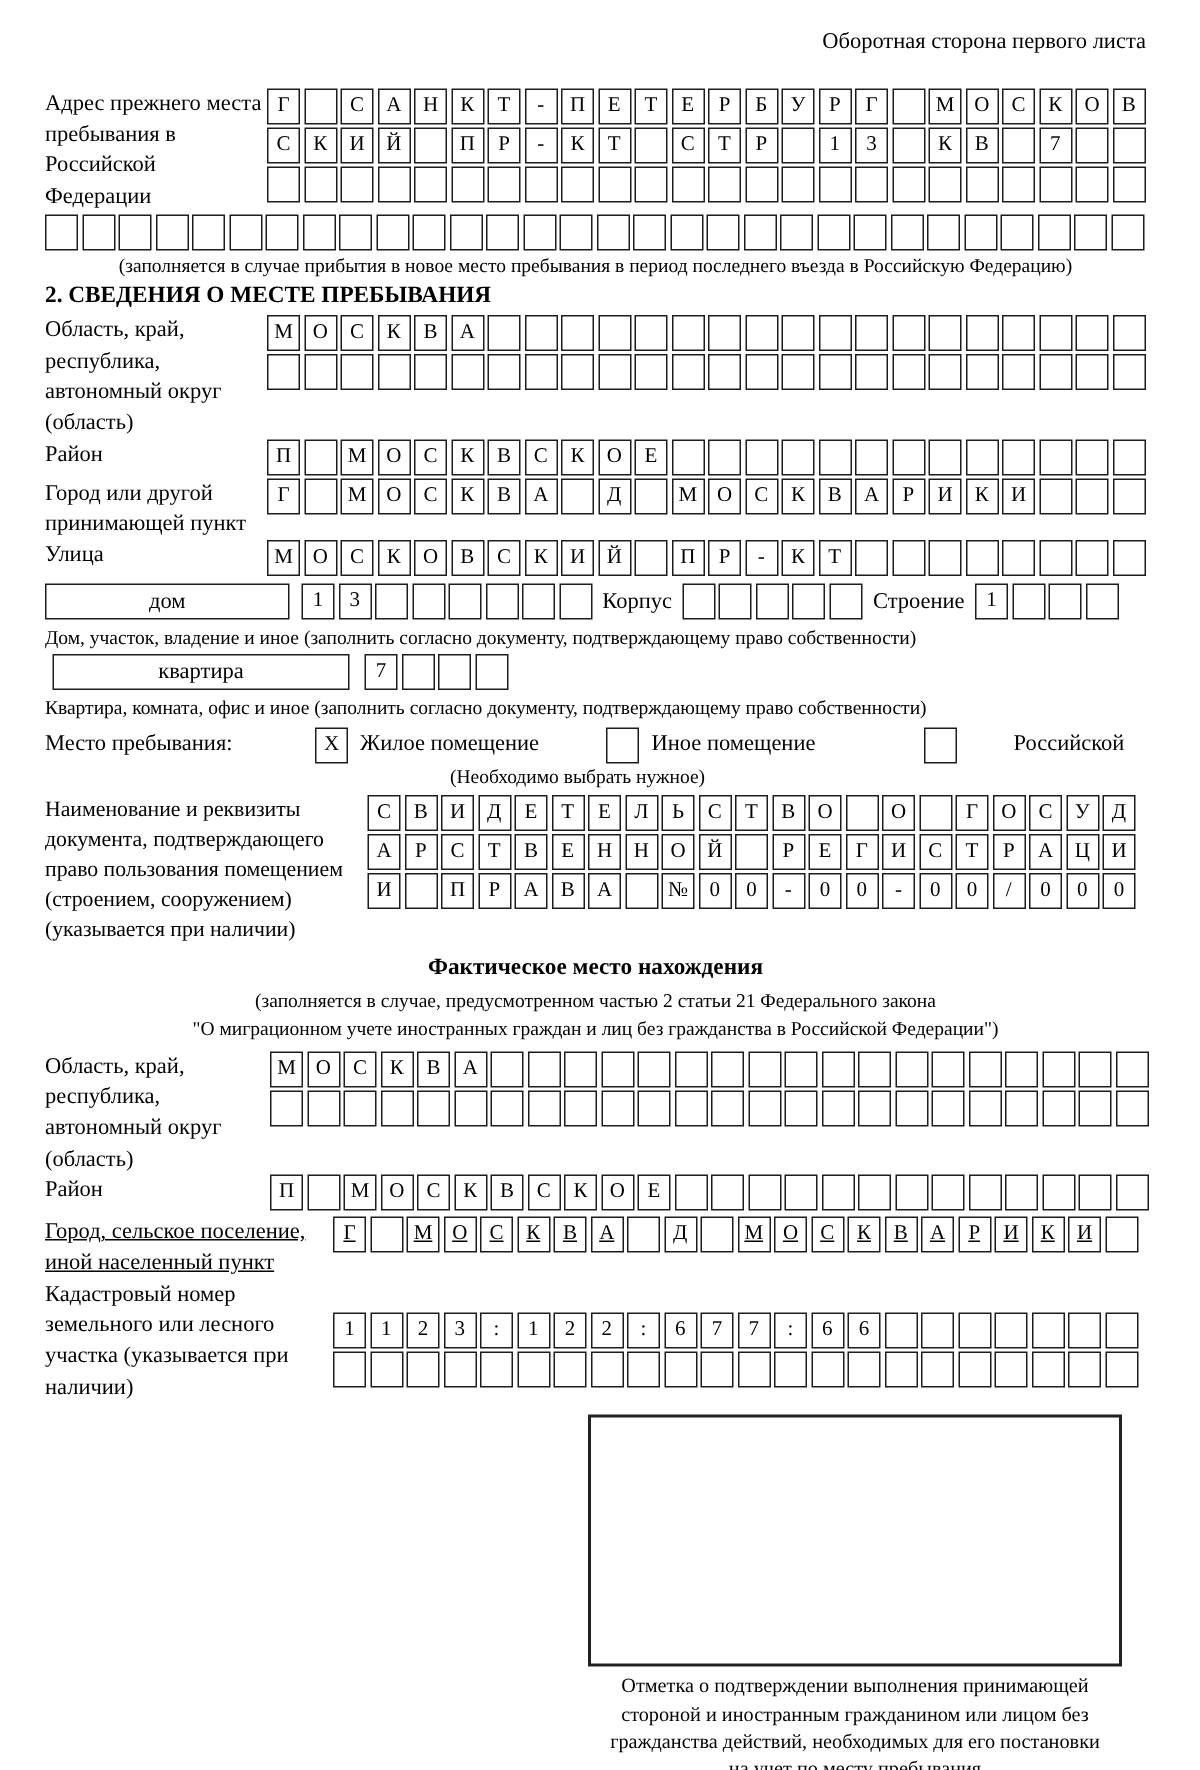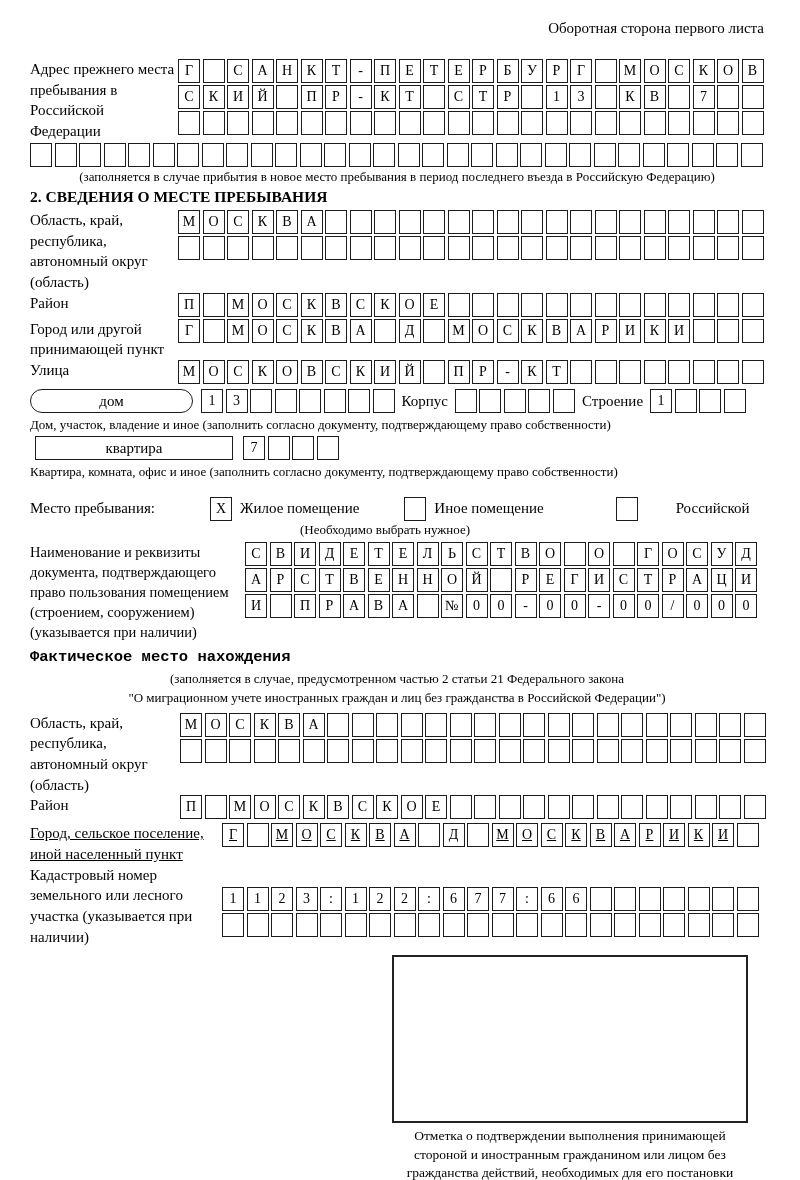--- a/index.html
+++ b/index.html
@@ -28,27 +28,27 @@
     height:24px;box-sizing:border-box;border:1.5px solid #1c1c1c;
     display:flex;align-items:center;justify-content:center;font-size:15px;
   }
   .caption{font-size:13px;line-height:1.25;margin:1px 0 3px;}
   .center{text-align:center;}
   .sec-title{font-size:15.5px;font-weight:bold;text-align:left;margin:3px 0 4px;}
   .sec1{margin-top:22px;}
   .fullrow{margin-top:1px;}
   .houserow{margin:3px 0 2px;}
   .inline-label{font-size:15px;line-height:24px;margin:0 7px;}
-  .stayrow{margin-top:16px;align-items:center;text-align:center;}
+  .stayrow{margin-top:4px;align-items:center;text-align:center;}
   .stay-label{font-size:15px;}
   .opt-label{font-size:15px;margin-left:8px;}
   .cb{margin-left:0;}
   .stay-caption{margin-left:270px;}
   .docrow{margin-top:4px;}
-  .actual-title{font-size:15.5px;font-weight:bold;margin:6px 0 4px;font-family:Liberation Mono, monospace;}
+  .actual-title{font-size:15.5px;font-weight:bold;text-align:center;margin:6px 0 4px;}
   .actual-cap{font-size:13px;text-align:center;line-height:1.45;}
   .sec3{margin-top:3px;}
   .cad-offset{margin-top:22px;}
   .stamp-box{
     width:356px;height:168px;box-sizing:border-box;border:2px solid #222;
     margin:8px 0 4px 362px;
   }
   .stamp-caption{margin-left:310px;width:460px;font-size:13.5px;line-height:1.35;text-align:center;}
   .mt2{margin-top:2px;text-decoration:underline;}
 </style>
@@ -320,21 +320,21 @@
       <span class="cell"></span>
       <span class="cell"></span>
       <span class="cell"></span>
       <span class="cell"></span>
       <span class="cell"></span>
       <span class="cell"></span>
     </div>
 </div>
 
 <div class="row houserow">
-  <div class="widebox" style="width:163px;margin-right:8px;border-radius:12px;">дом</div>
+  <div class="widebox" style="width:163px;margin-right:8px;">дом</div>
   <div class="boxes">
       <span class="cell">1</span>
       <span class="cell">3</span>
       <span class="cell"></span>
       <span class="cell"></span>
       <span class="cell"></span>
       <span class="cell"></span>
       <span class="cell"></span>
       <span class="cell"></span>
     </div>

